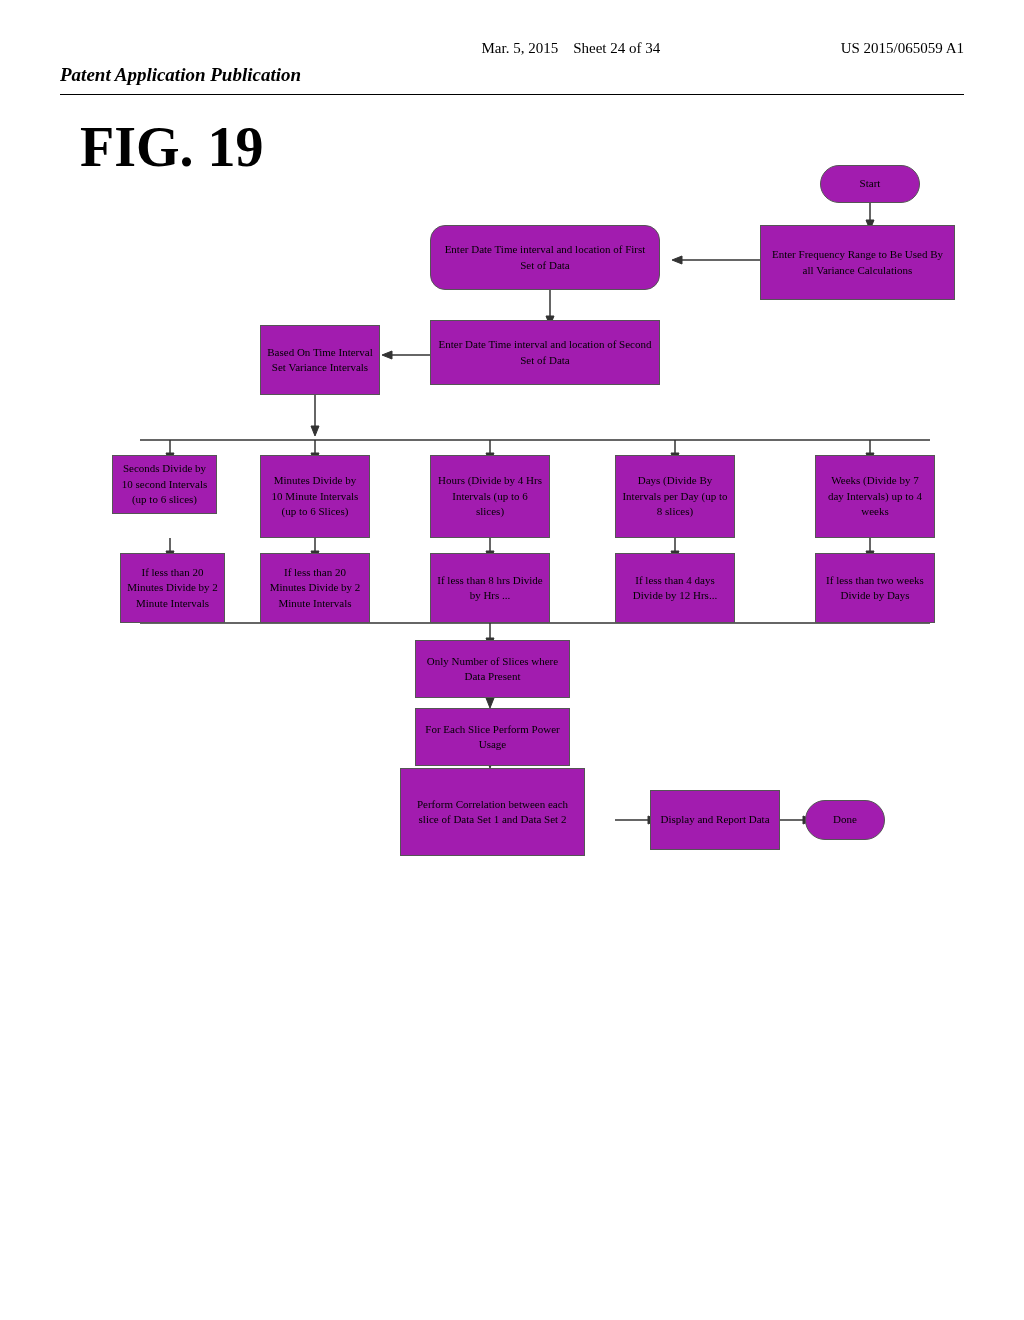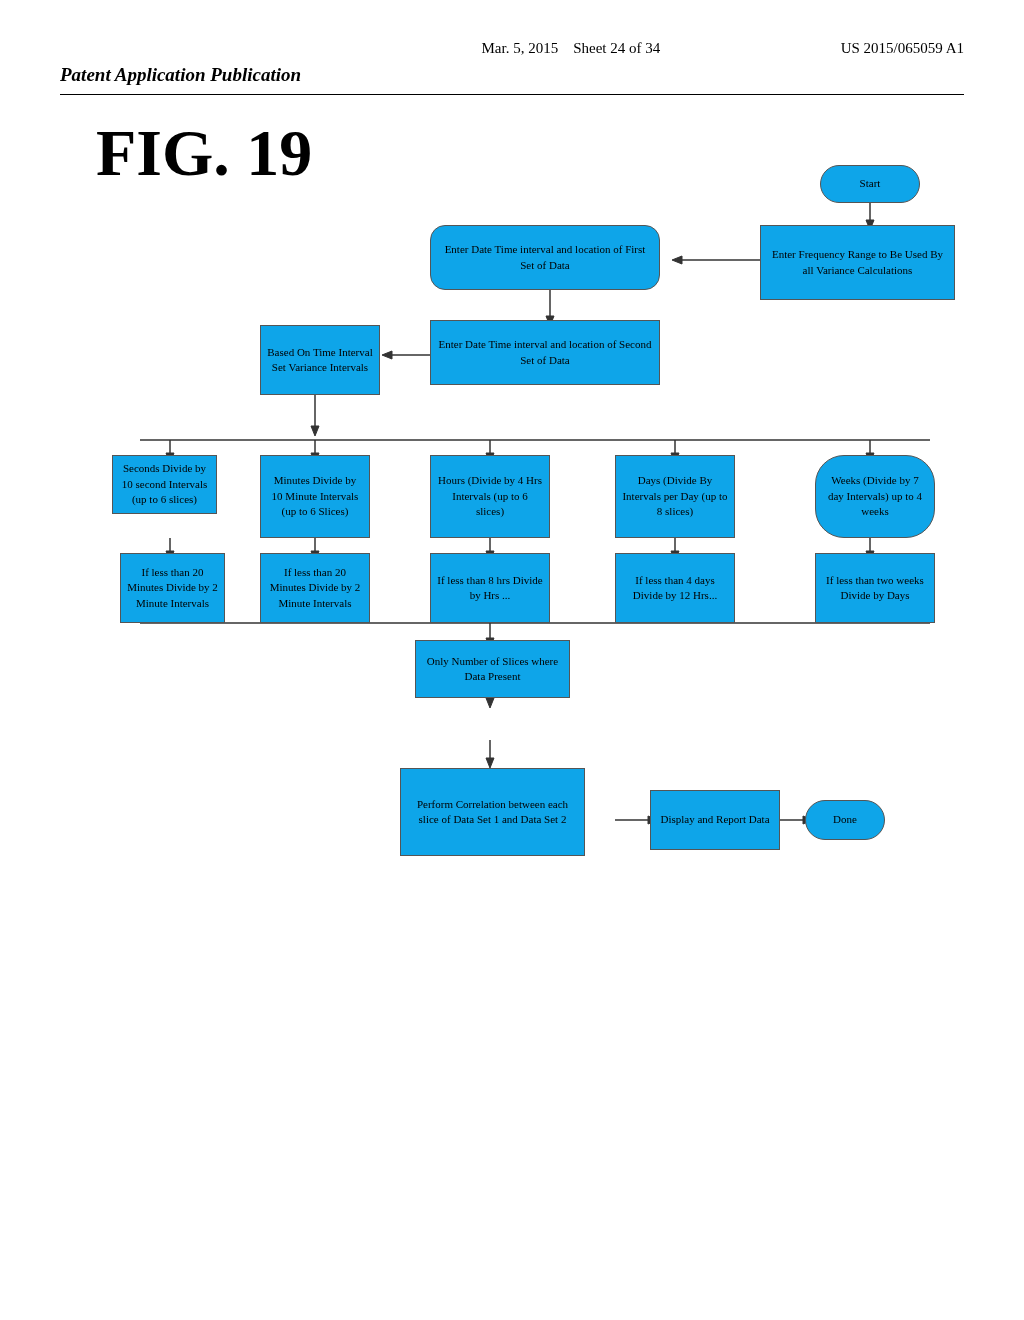--- a/index.html
+++ b/index.html
@@ -31,39 +31,39 @@
       margin-top: 24px;
     }
     .header-center {
       font-size: 15px;
     }
     .header-right {
       font-size: 15px;
       text-align: right;
     }
     .fig-label {
-      font-size: 66px;
+      font-size: 56px;
       font-weight: bold;
-      margin-left: 36px;
+      margin-left: 20px;
       margin-top: 20px;
       margin-bottom: 10px;
     }
     
     .flowchart {
       position: absolute;
       top: 160px;
       left: 60px;
       right: 60px;
       bottom: 40px;
     }
     
     .box {
       position: absolute;
       border: 1px dashed #555;
-      background: #0ea5e9;
+      background: #a21caf;
       display: flex;
       align-items: center;
       justify-content: center;
       text-align: center;
       font-size: 11px;
       line-height: 1.4;
       padding: 4px 6px;
     }
     .box-solid {
       border-style: solid;
@@ -199,21 +199,21 @@
     </div>
 
     <div class="box box-solid" style="left:370px; top:295px; width:120px; height:83px;">
       <span>Hours (Divide by 4 Hrs Intervals (up to 6 slices)</span>
     </div>
 
     <div class="box box-solid" style="left:555px; top:295px; width:120px; height:83px;">
       <span>Days (Divide By Intervals per Day (up to 8 slices)</span>
     </div>
 
-    <div class="box box-solid" style="left:755px; top:295px; width:120px; height:83px;border-radius:29px;">
+    <div class="box box-solid" style="left:755px; top:295px; width:120px; height:83px;">
       <span>Weeks (Divide by 7 day Intervals) up to 4 weeks</span>
     </div>
 
     <div class="box box-solid" style="left:60px; top:393px; width:105px; height:70px;">
       <span>If less than 20 Minutes Divide by 2 Minute Intervals</span>
     </div>
 
     <div class="box box-solid" style="left:200px; top:393px; width:110px; height:70px;">
       <span>If less than 20 Minutes Divide by 2 Minute Intervals</span>
     </div>
@@ -227,20 +227,23 @@
     </div>
 
     <div class="box box-solid" style="left:755px; top:393px; width:120px; height:70px;">
       <span>If less than two weeks Divide by Days</span>
     </div>
 
     <div class="box box-solid" style="left:355px; top:480px; width:155px; height:58px;">
       <span>Only Number of Slices where Data Present</span>
     </div>
 
+    <div class="box box-solid" style="left:355px; top:548px; width:155px; height:58px;">
+      <span>For Each Slice Perform Power Usage</span>
+    </div>
 
     <div class="box box-solid" style="left:340px; top:608px; width:185px; height:88px;">
       <span>Perform Correlation between each slice of Data Set 1 and Data Set 2</span>
     </div>
 
     <div class="box box-solid" style="left:590px; top:630px; width:130px; height:60px;">
       <span>Display and Report Data</span>
     </div>
 
     <div class="box box-rounded" style="left:745px; top:640px; width:80px; height:40px;">

